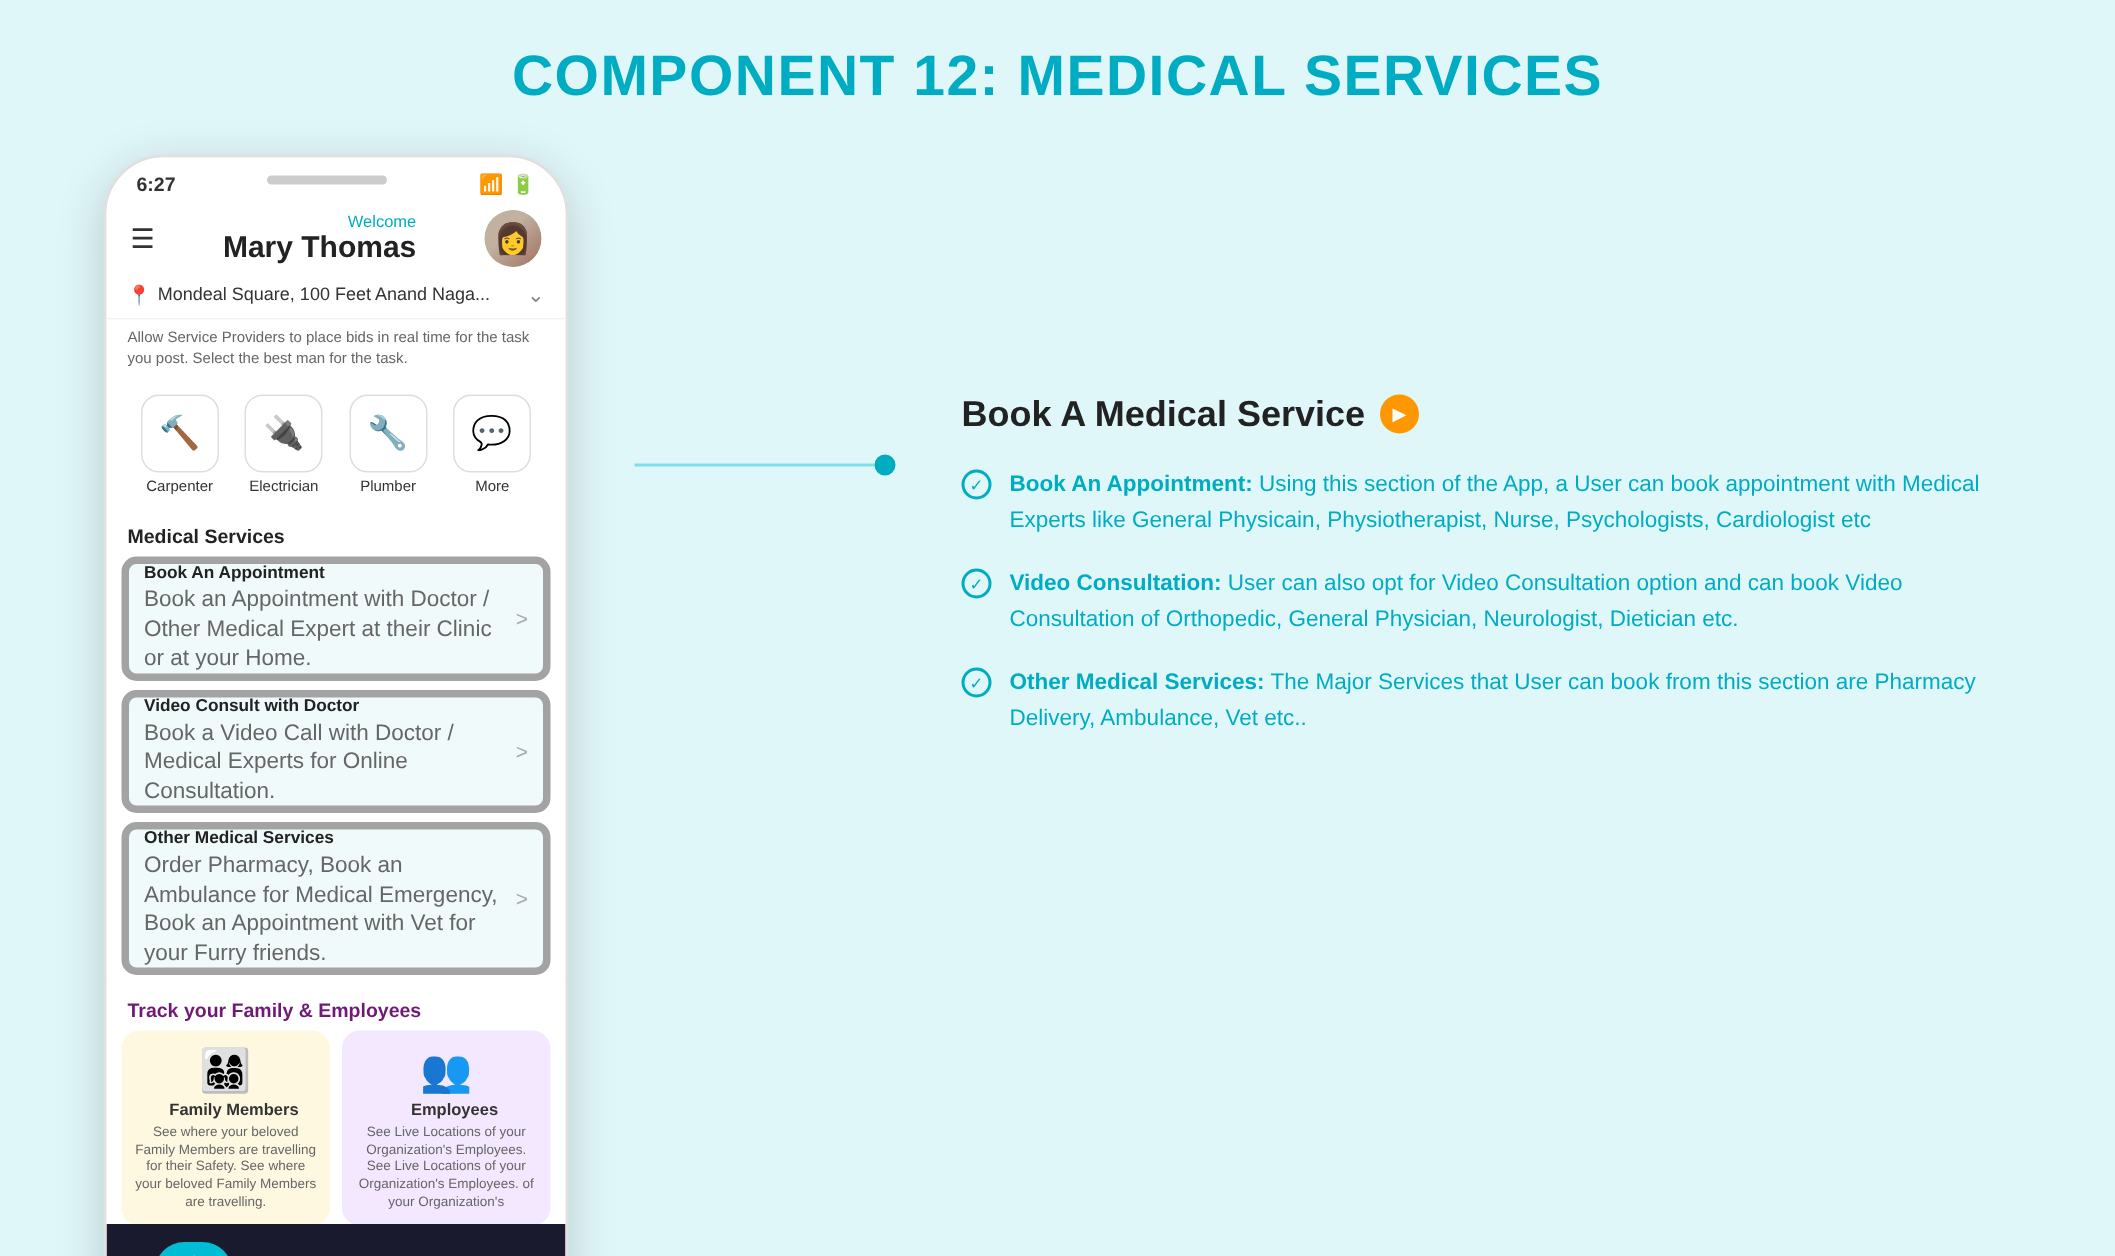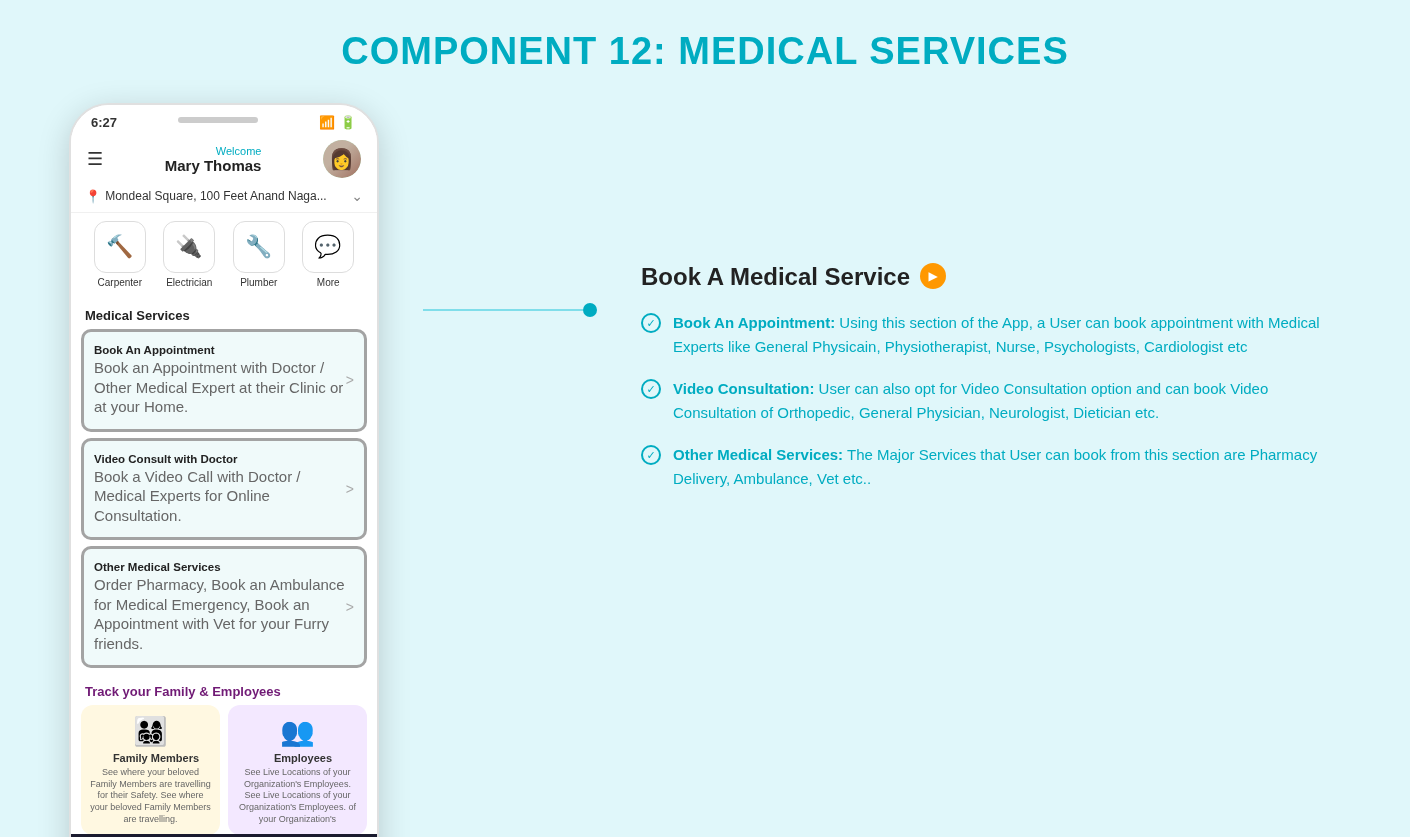--- a/index.html
+++ b/index.html
@@ -63,21 +63,21 @@
     .phone-header {
       background: #fff;
       display: flex;
       align-items: center;
       justify-content: space-between;
       padding: 6px 16px 6px 16px;
     }
     .phone-header .menu-icon { font-size: 18px; color: #333; cursor: pointer; }
     .phone-header .welcome-block { text-align: right; }
     .phone-header .welcome-block .welcome-label { font-size: 11px; color: #00acc1; }
-    .phone-header .welcome-block .user-name { font-size: 15px; font-weight: bold; color: #222; }
+    .phone-header .welcome-block .user-name { font-size: 20px; font-weight: bold; color: #222; }
     .phone-header .avatar {
       width: 38px; height: 38px; border-radius: 50%;
       background: #c2e0c2;
       display: flex; align-items: center; justify-content: center;
       overflow: hidden;
     }
     .avatar-img {
       width: 100%; height: 100%;
       background: linear-gradient(135deg, #c2b0a0 40%, #a07060 100%);
       border-radius: 50%;
@@ -128,24 +128,24 @@
       padding: 0 10px;
       background: #fff;
       display: flex;
       flex-direction: column;
       gap: 6px;
       margin-bottom: 8px;
     }
     .medical-service-card {
       background: #f0fafa;
       border-radius: 10px;
-      padding: 12px 10px;
-      display: flex;
-      align-items: center;
-      border: 3px solid #a3a3a3;
+      padding: 0 10px;
+      display: flex;
+      align-items: center;
+      border: 5px solid #a3a3a3;
     }
     .medical-service-card .card-text .card-title {
       font-size: 11.5px; font-weight: bold; color: #222;
     }
     .medical-service-card .card-text .card-desc {
       font-size: 15px; color: #666; margin-top: 2px; line-height: 1.3;
     }
     .card-arrow { font-size: 14px; color: #aaa; }
     .track-section-title {
       font-size: 13px; font-weight: bold; color: #701a75;
@@ -313,20 +313,21 @@
         <div class="avatar-img">👩</div>
       </div>
     </div>
 
     <div class="location-bar">
       <span class="loc-icon">📍</span>
       <span class="loc-text">Mondeal Square, 100 Feet Anand Naga...</span>
       <span class="chevron">⌄</span>
     </div>
 
+    <div class="service-desc">Allow Service Providers to place bids in real time for the task you post. Select the best man for the task.</div>
 
     <div class="service-icons-row">
       <div class="service-icon-item">
         <div class="service-icon-circle">🔨</div>
         <span class="service-icon-label">Carpenter</span>
       </div>
       <div class="service-icon-item">
         <div class="service-icon-circle">🔌</div>
         <span class="service-icon-label">Electrician</span>
       </div>

